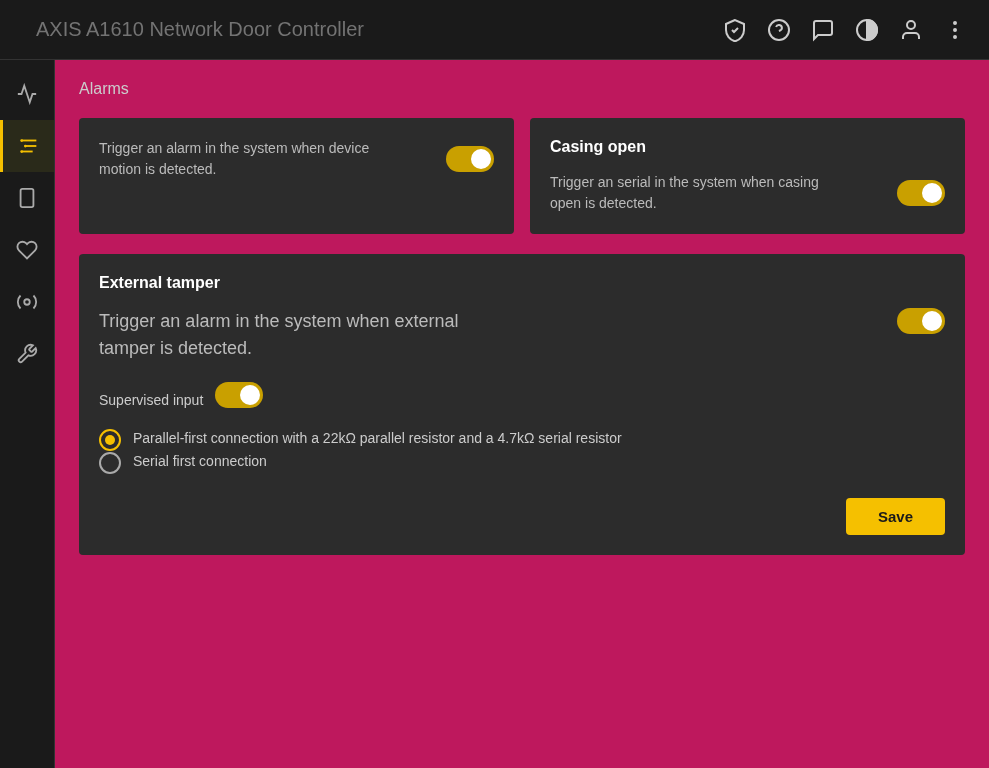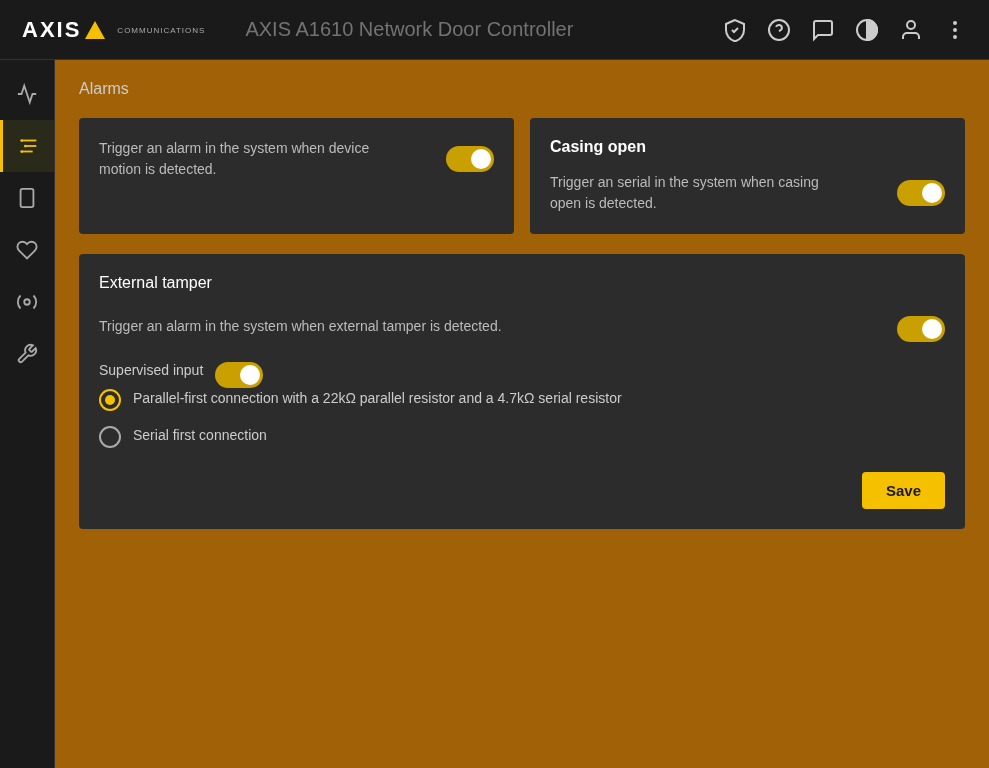--- a/index.html
+++ b/index.html
@@ -106,21 +106,21 @@
     }
     .sidebar-item.active {
       background: #2a2a1a;
       color: #f5c000;
       border-left: 3px solid #f5c000;
     }
 
     
     .main {
       flex: 1;
-      background: #a16207;
+      background: #be185d;
       overflow-y: auto;
       padding: 20px 24px;
     }
 
     .page-title {
       font-size: 16px;
       color: #ccc;
       margin-bottom: 20px;
       font-weight: 400;
     }
@@ -184,52 +184,53 @@
 
     
     .tamper-card {
       background: #2c2c2c;
       border-radius: 4px;
       padding: 20px;
       margin-bottom: 0;
     }
     .tamper-title {
       font-size: 16px;
-      font-weight: 400;
+      font-weight: 700;
       color: #fff;
-      margin-bottom: 24px;
+      margin-bottom: 16px;
     }
     .tamper-row {
       display: flex;
       align-items: flex-start;
       justify-content: space-between;
       margin-bottom: 20px;
     }
     .tamper-text {
-      font-size: 14px;
+      font-size: 18px;
       color: #bbb;
       line-height: 1.5;
       max-width: 420px;
     }
 
     .supervised-row {
       display: flex;
-      align-items: flex-start;
+      align-items: flex-end;
       gap: 12px;
+      margin-bottom: 20px;
     }
     .supervised-label {
       font-size: 14px;
       color: #ccc;
     }
 
     
     .radio-group {
       display: flex;
       flex-direction: column;
-      gap: 14px;
+      gap: 0;
       margin-bottom: 24px;
     }
     .radio-option {
       display: flex;
       align-items: flex-start;
       gap: 12px;
       cursor: pointer;
     }
     .radio-circle {
       width: 22px;
@@ -262,43 +263,34 @@
     
     .save-btn-row {
       display: flex;
       justify-content: flex-end;
     }
     .save-btn {
       background: #f5c000;
       color: #1a1a1a;
       border: none;
       border-radius: 4px;
-      padding: 10px 24px;
+      padding: 10px 32px;
       font-size: 15px;
       font-weight: 600;
       cursor: pointer;
       text-align: center;
     }
 
     
     svg { display: inline-block; }
   </style>
 </head>
 <body>
 
 <div class="header">
-  <div class="logo">
-    <div class="logo-box">
-      <span class="logo-text">AXIS</span>
-      <span class="logo-triangle"></span>
-    </div>
-    <div style="margin-left:6px; display:flex; flex-direction:column; justify-content:center;">
-      <span class="logo-sub">COMMUNICATIONS</span>
-    </div>
-  </div>
   <div class="header-title">AXIS A1610 Network Door Controller</div>
   <div class="header-icons">
     <div class="header-icon">
       <svg width="24" height="24" viewBox="0 0 24 24" fill="none" stroke="#ccc" stroke-width="2">
         <path d="M12 2L3 6v6c0 5.25 3.75 10.15 9 11.25C17.25 22.15 21 17.25 21 12V6L12 2z"></path>
         <polyline points="9 12 11 14 15 10"></polyline>
       </svg>
     </div>
     <div class="header-icon">
       <svg width="24" height="24" viewBox="0 0 24 24" fill="none" stroke="#ccc" stroke-width="2">

